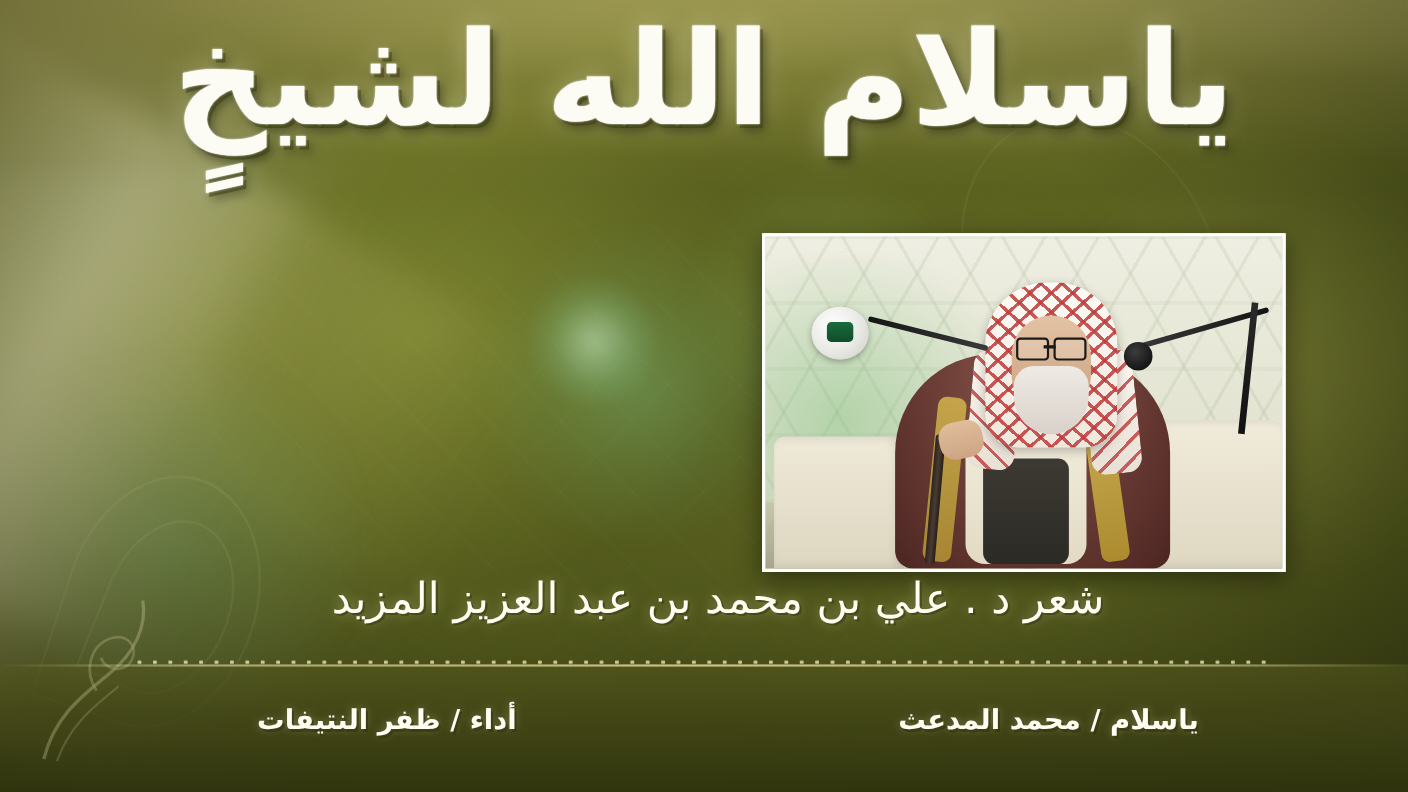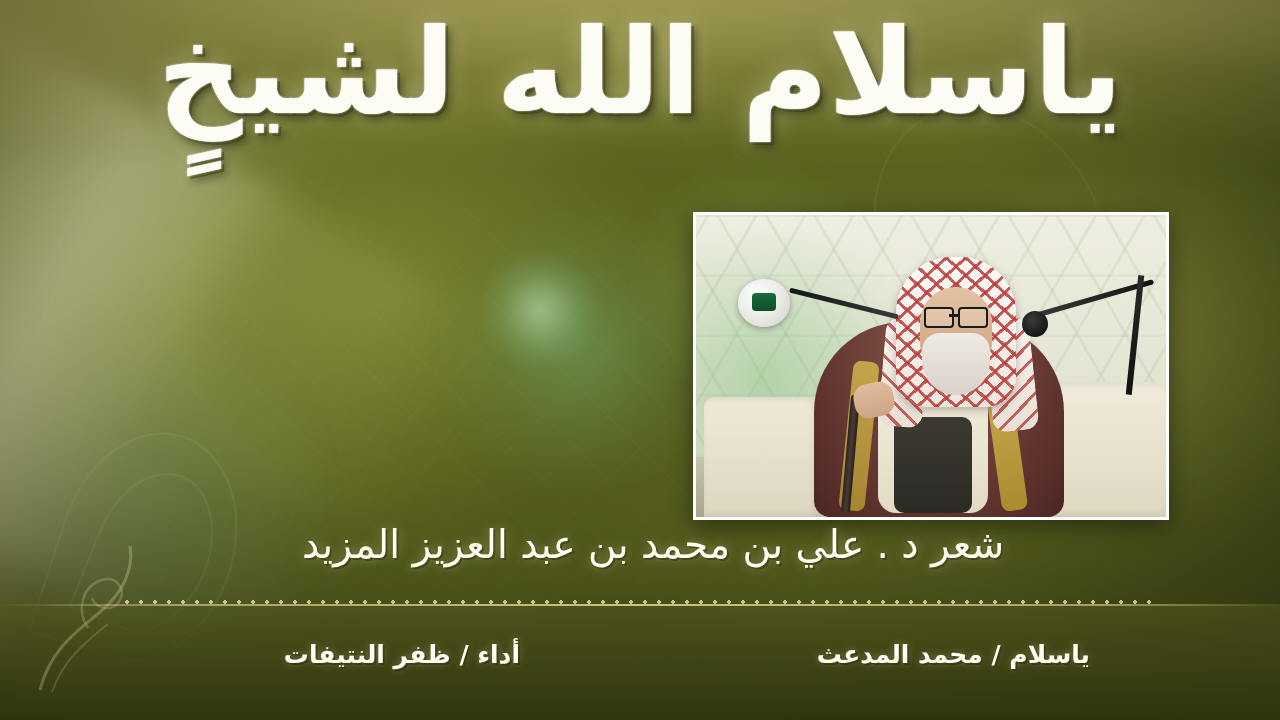--- a/index.html
+++ b/index.html
@@ -297,21 +297,21 @@
     margin-left:15px;
   }
   .credit{
     position:absolute;top:640px;
     direction:rtl;
     font-family:"DejaVu Sans",sans-serif;
     font-size:25px;font-weight:700;color:#fffdf2;
     text-shadow:2px 2px 0 rgba(50,52,14,0.65), 0 0 9px rgba(255,255,215,0.3);
     white-space:nowrap;
   }
-  .credit-perf{ right:760px; }
+  .credit-perf{ right:810px; }
   .credit-mont{ right:190px; }
 </style>
 </head>
 <body>
 
 <div id="stage">
 
   <div class="bg-base"></div>
   <div class="arabesque"></div>
   <div class="glow-e"></div>

